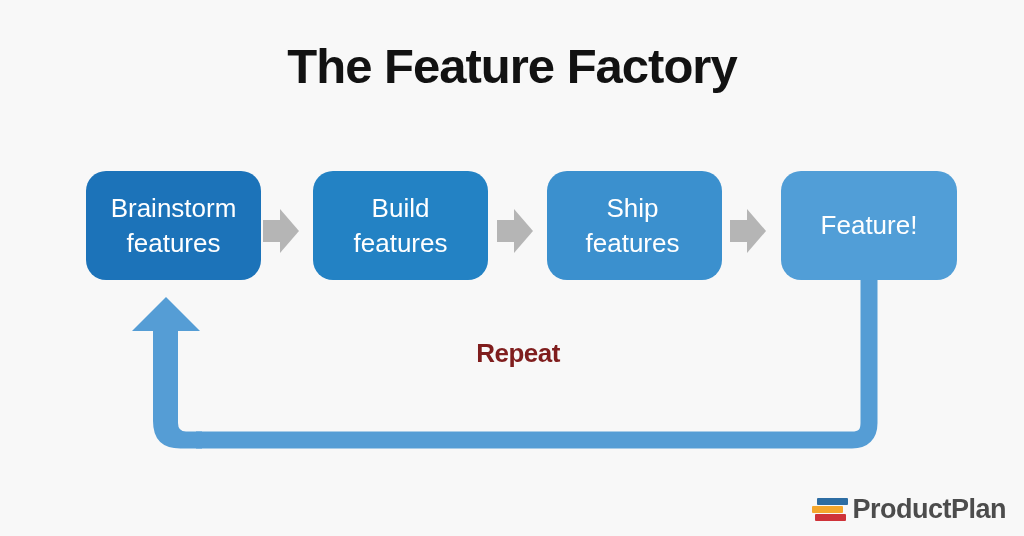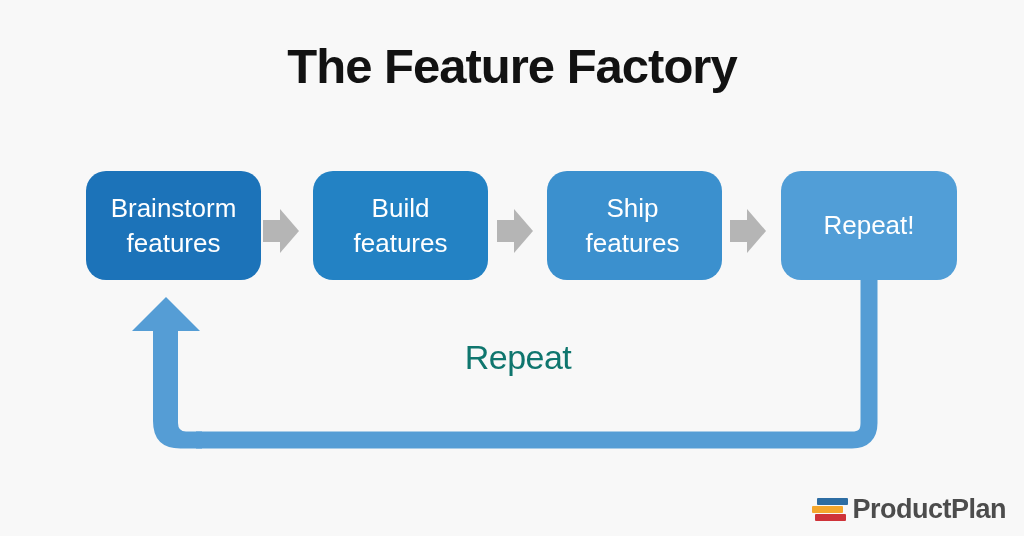--- a/index.html
+++ b/index.html
@@ -57,24 +57,24 @@
     width: 1024px;
     height: 536px;
     pointer-events: none;
   }
   .repeat-label {
     position: absolute;
     top: 338px;
     left: 368px;
     width: 300px;
     text-align: center;
-    font-size: 34px;
-    font-weight: 400;
+    font-size: 26px;
+    font-weight: 700;
     letter-spacing: -0.5px;
-    color: #0f766e;
+    color: #7f1d1d;
   }
   .brand {
     position: absolute;
     top: 494px;
     right: 18px;
     display: flex;
     align-items: center;
     gap: 3px;
   }
   .brand-mark {
@@ -107,21 +107,21 @@
   <div class="flow-box" id="box-0" style="background: rgb(28, 115, 185); color: rgb(255, 255, 255); margin-left: 8px;">
     <div class="label">Brainstorm features</div>
   </div>
   <div class="flow-box" id="box-1" style="background: rgb(35, 130, 196); color: rgb(255, 255, 255);">
     <div class="label">Build features</div>
   </div>
   <div class="flow-box" id="box-2" style="background: rgb(59, 144, 206); color: rgb(255, 255, 255); padding-left: 12px;">
     <div class="label">Ship features</div>
   </div>
   <div class="flow-box" id="box-3" style="background: rgb(81, 158, 215); color: rgb(255, 255, 255);">
-    <div class="label">Repeat!</div>
+    <div class="label">Feature!</div>
   </div>
 
   <svg class="conn-arrow" id="conn-0" viewBox="0 0 36 44">
     <rect class="conn-fill" x="0" y="11" width="18" height="22" style="fill: rgb(181, 181, 181);"></rect>
     <polygon class="conn-fill" points="17,0 36,22 17,44" style="fill: rgb(181, 181, 181);"></polygon>
   </svg>
   <svg class="conn-arrow" id="conn-1" viewBox="0 0 36 44">
     <rect class="conn-fill" x="0" y="11" width="18" height="22" style="fill: rgb(181, 181, 181);"></rect>
     <polygon class="conn-fill" points="17,0 36,22 17,44" style="fill: rgb(181, 181, 181);"></polygon>
   </svg>

